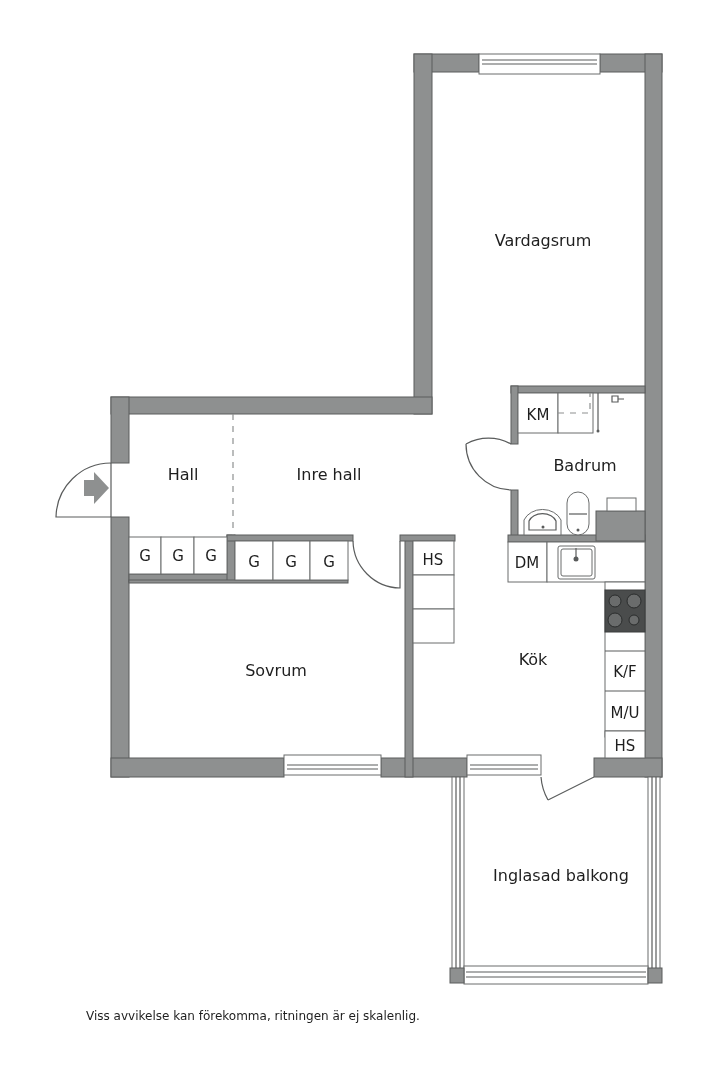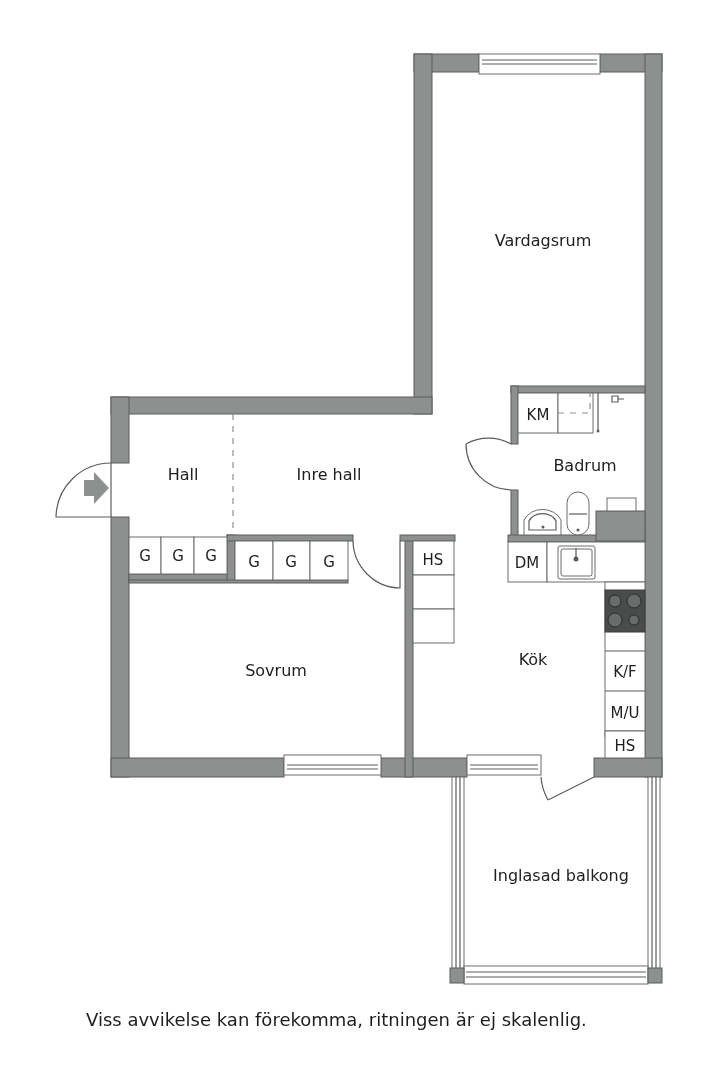--- a/index.html
+++ b/index.html
@@ -5,21 +5,21 @@
   html, body { margin: 0; padding: 0; background: #ffffff; }
   body { width: 720px; height: 1080px; position: relative; overflow: hidden; font-family: "DejaVu Sans", sans-serif; }
   svg { position: absolute; left: 0; top: 0; }
   .wall { fill: #8e9090; stroke: #5a5c5c; stroke-width: 1; }
   .line { fill: none; stroke: #5a5c5c; stroke-width: 1.2; }
   .thin { fill: #ffffff; stroke: #6a6c6c; stroke-width: 1; }
   .dash { fill: none; stroke: #8e9090; stroke-width: 1.2; stroke-dasharray: 6 6; }
   .lbl { font-family: "DejaVu Sans", sans-serif; fill: #1e1e1e; }
   .room { font-size: 16px; }
   .small { font-size: 15px; }
-  .footnote { position: absolute; left: 86px; top: 1009px; font-family: "DejaVu Sans", sans-serif; font-size: 18px; color: #1e1e1e; }
+  .footnote { position: absolute; left: 86px; top: 1009px; font-family: "DejaVu Sans", sans-serif; font-size: 12px; color: #1e1e1e; }
 </style>
 </head>
 <body>
 
 <svg width="720" height="1080" viewBox="0 0 720 1080">
 
   <g>
 
     <rect class="wall" x="414" y="54" width="65" height="18"></rect>
 

